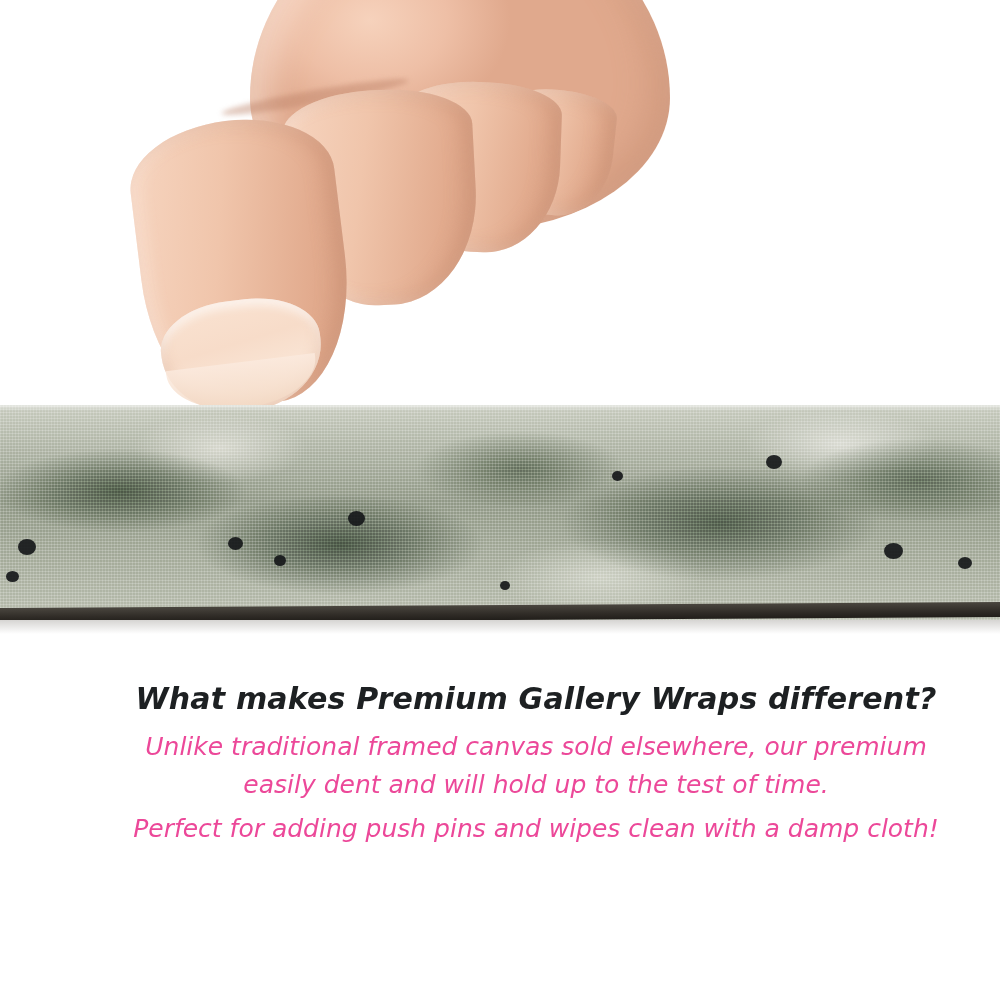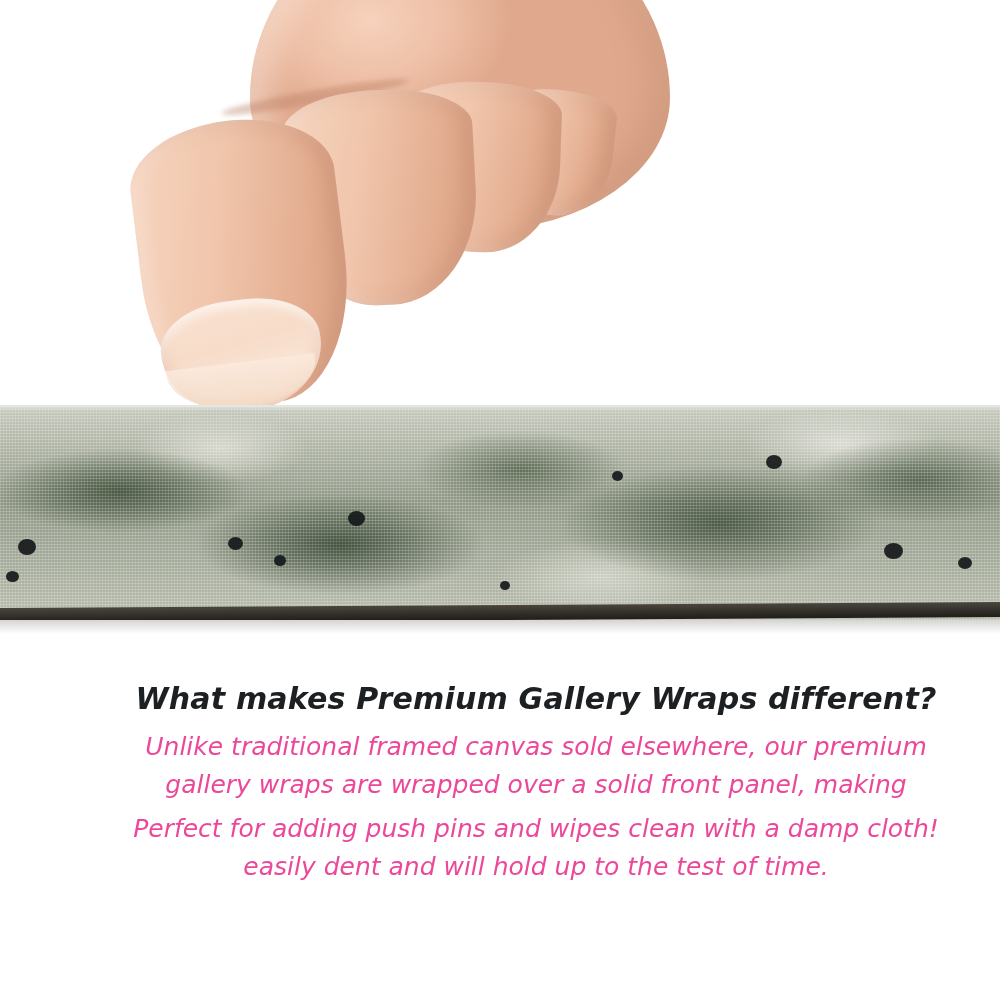--- a/index.html
+++ b/index.html
@@ -270,19 +270,18 @@
       <div class="speck" style="left:500px; top:176px; width:10px; height:9px;"></div>
 
       <div class="canvas-bottom-edge"></div>
     </div>
   </div>
 
   <div class="caption">
     <p class="caption-heading">What makes Premium Gallery Wraps different?</p>
     <p class="caption-body">
       <span class="line">Unlike traditional framed canvas sold elsewhere, our premium</span>
-      <span class="line">gallery wraps are wrapped over a solid front panel, making</span>
+      <span class="line">easily dent and will hold up to the test of time.</span>
       <span class="line caption-last">Perfect for adding push pins and wipes clean with a damp cloth!</span>
-      <span class="line">easily dent and will hold up to the test of time.</span>
     </p>
   </div>
 
 </div>
 
 </body></html>

